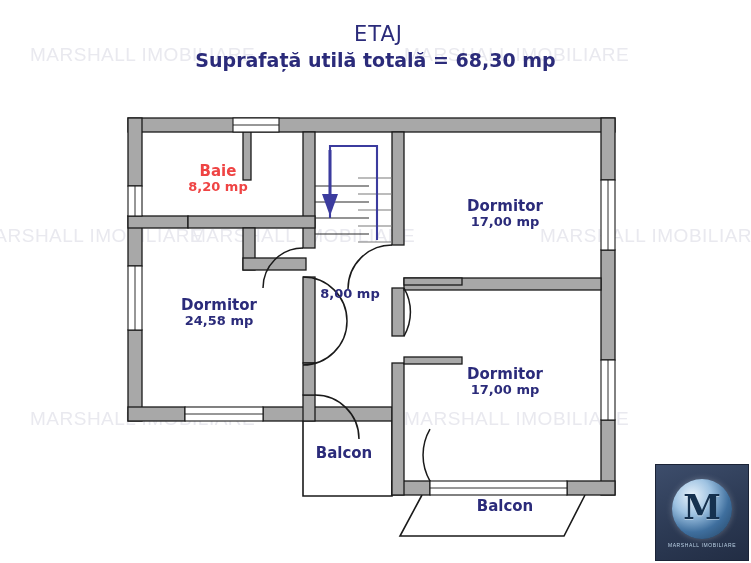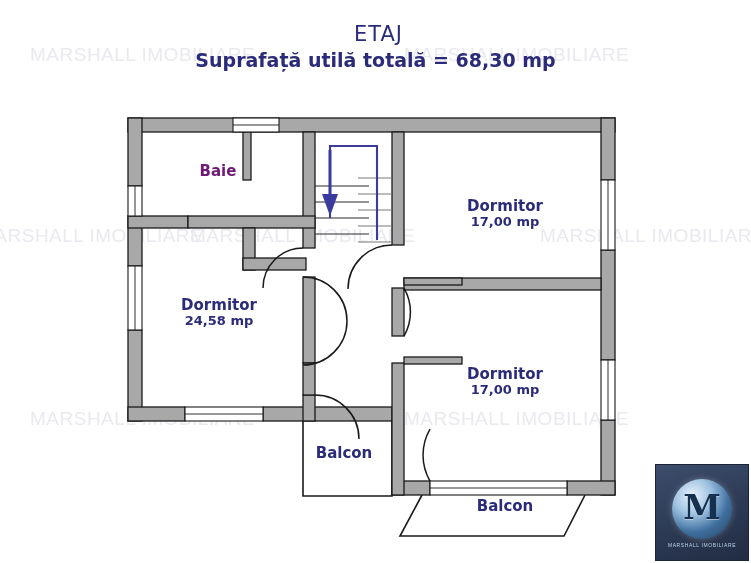--- a/index.html
+++ b/index.html
@@ -272,28 +272,30 @@
 
       <g>
         <line x1="330" y1="150" x2="330" y2="200" stroke="#3b3b9e" stroke-width="3"></line>
         <polygon points="330,216 322,194 338,194" fill="#3b3b9e"></polygon>
       </g>
     </g>
 
   </svg>
 
   <div id="room-label-layer">
-      <div class="room-label" style="left: 148px; top: 163px; width: 140px; color: #701a75;">
+      <div class="room-label" style="left: 148px; top: 163px; width: 140px; color: #ef4444;">
         <span class="room-name">Baie</span>
+        <span class="room-area">8,20 mp</span>
       </div>
       <div class="room-label" style="left: 149px; top: 297px; width: 140px; color: rgb(43, 43, 122);">
         <span class="room-name">Dormitor</span>
         <span class="room-area">24,58 mp</span>
       </div>
       <div class="room-label" style="left: 280px; top: 287px; width: 140px; color: rgb(43, 43, 122);">
+        <span class="room-area">8,00 mp</span>
       </div>
       <div class="room-label" style="left: 435px; top: 198px; width: 140px; color: rgb(43, 43, 122);">
         <span class="room-name">Dormitor</span>
         <span class="room-area">17,00 mp</span>
       </div>
       <div class="room-label" style="left: 435px; top: 366px; width: 140px; color: rgb(43, 43, 122);">
         <span class="room-name">Dormitor</span>
         <span class="room-area">17,00 mp</span>
       </div>
       <div class="room-label" style="left: 274px; top: 445px; width: 140px; color: rgb(43, 43, 122);">

